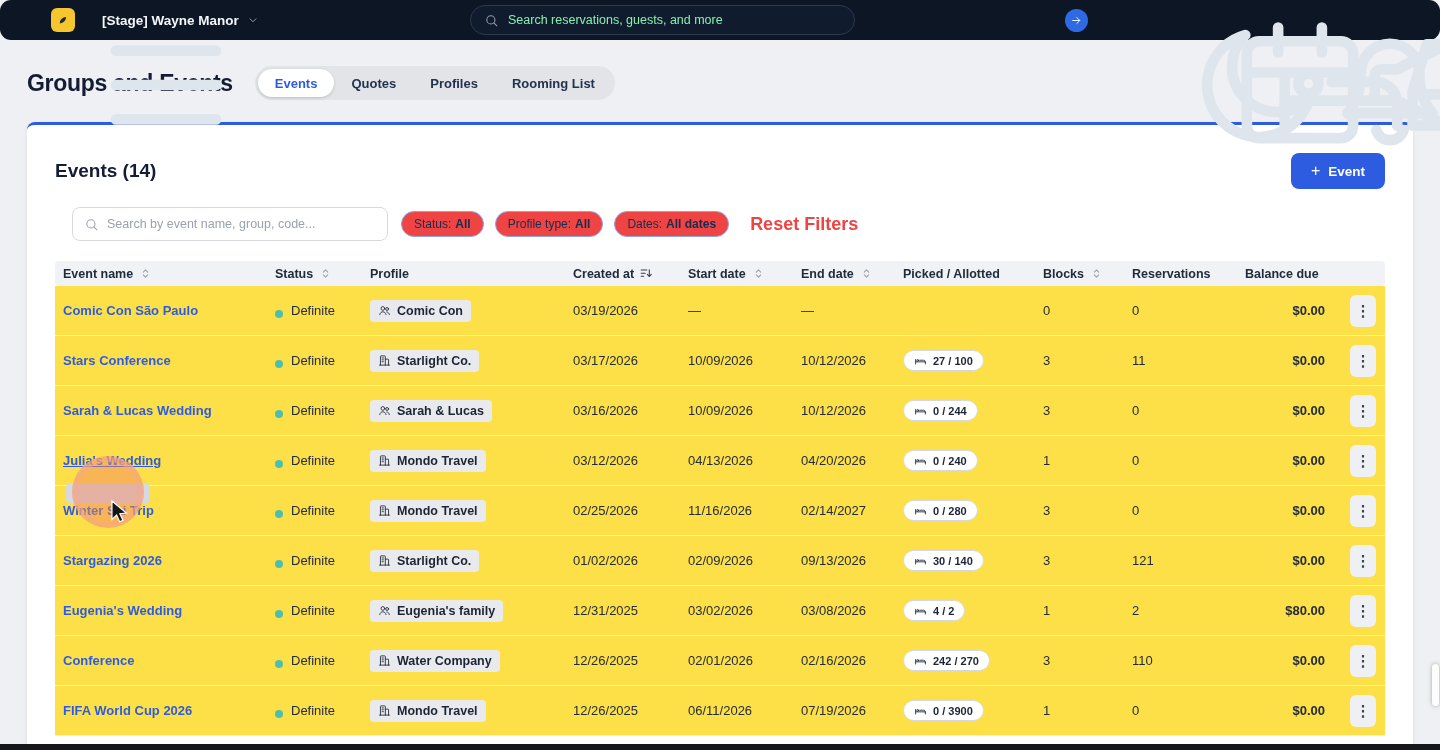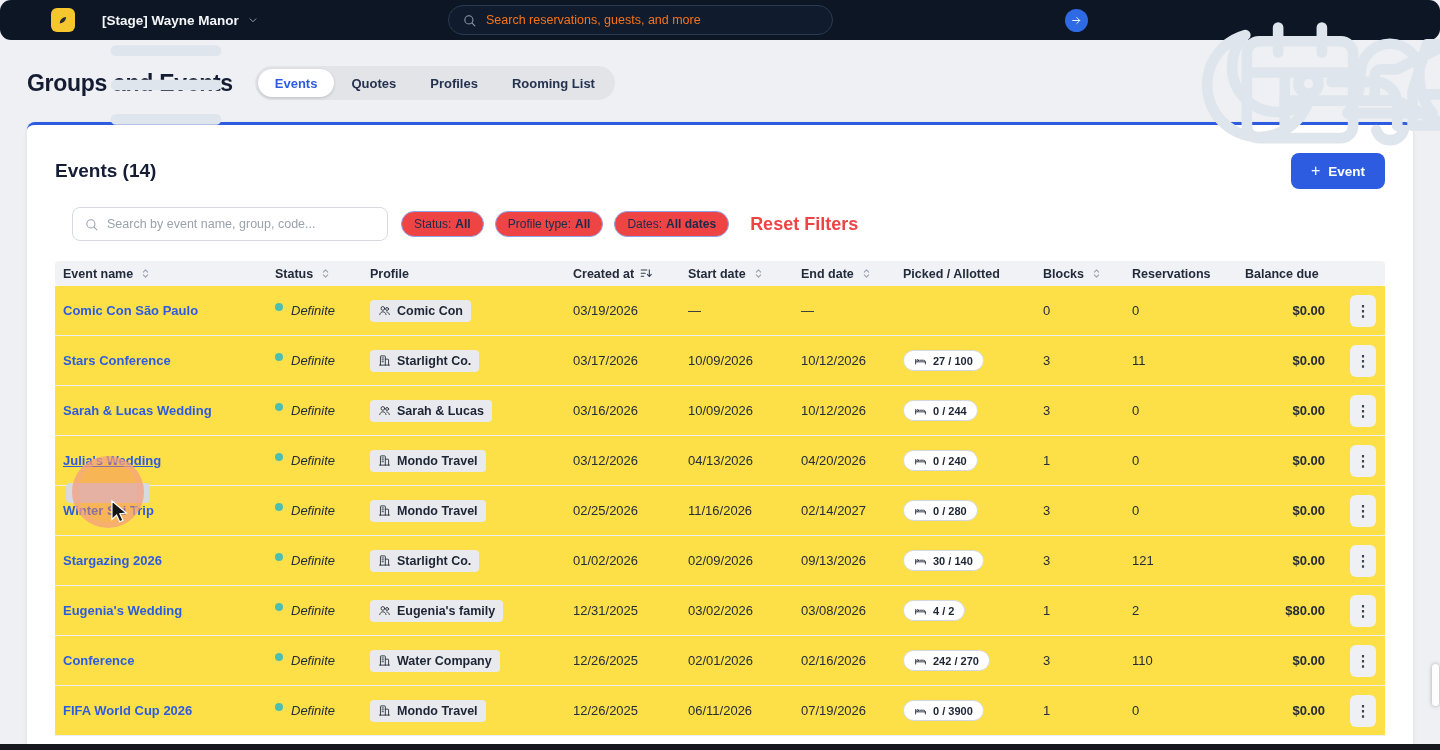--- a/index.html
+++ b/index.html
@@ -17,24 +17,24 @@
   .topbar {
     height:40px; flex:0 0 40px; background:#0d1624; display:flex; align-items:center;
     padding:5px 16px; position:relative; color:#e7ebf1; z-index:10;border-radius:11px;
   }
   .tb-left { display:flex; align-items:center; gap:15px; }
   .tb-iconbtn { width:20px; height:20px; color:#dfe5ec; cursor:pointer; background:none; border:none; }
   .logo { width:24px; height:24px; border-radius:6px; background:#f6c62e; display:flex; align-items:center; justify-content:center; }
   .property { display:flex; align-items:center; gap:7px; margin-left:12px; font-size:13.5px; font-weight:700; color:#f4f6f9; cursor:pointer; }
   .property .chev { width:14px; height:14px; color:#93a0b2; }
   .tb-search {
-    position:absolute; left:448px; top:5px; width:385px; height:30px;
+    position:absolute; left:470px; top:5px; width:385px; height:30px;
     background:#101c2e; border:1px solid #2b3a52; border-radius:15px;
     display:flex; align-items:center; gap:9px; padding:0 13px;
-    color:#f97316; font-size:12.5px; cursor:text;
+    color:#86efac; font-size:12.5px; cursor:text;
   }
   .tb-search .sic { width:15px; height:15px; color:#8d9cb1; }
   .tb-right { margin-left:auto; display:flex; align-items:center; gap:21px; }
   .go-btn { width:23px; height:23px; border-radius:50%; background:#2e6ae4; border:none; color:#fff;
     display:flex; align-items:center; justify-content:center; cursor:pointer; }
   .go-btn svg { width:13px; height:13px; }
   .tb-right .sep-gap { margin-left:8px; }
 
   
   .page-head { display:flex; align-items:center; gap:22px; padding:26px 27px 22px; flex:0 0 auto; }
@@ -77,21 +77,21 @@
     align-items:center;
   }
   .thead { height:25px; background:#f1f2f5; border-radius:4px; font-size:12.5px; font-weight:700; color:#222b3b; }
   .th { display:flex; align-items:center; gap:5px; padding-left:8px; white-space:nowrap; }
   .sort { width:15px; height:15px; color:#9aa1ac; cursor:pointer; flex:0 0 auto; }
   .sort.active { color:#343c4b; }
   .tr { height:50px; border-bottom:1px solid #edeff2; font-size:13px; color:#242c3a; cursor:pointer; background:#fde047; }
   .td { padding-left:8px; white-space:nowrap; }
   .evlink { color:#2e5ce0; font-weight:700; text-decoration:none; font-size:13px; }
   .tr.hovered .evlink { text-decoration:underline; }
-  .c-status { display:flex; align-items:flex-start; gap:8px;font-style:italic; }
+  .c-status { display:flex; align-items:flex-end; gap:8px; }
   .dot { width:8px; height:8px; border-radius:50%; background:#4ebfae; flex:0 0 auto; }
   .chip { display:inline-flex; align-items:center; gap:6px; background:#e8eaee; border-radius:4px;
     padding:4px 8px; font-size:12.5px; font-weight:700; color:#1d2433; }
   .chip .chip-ic { width:13px; height:13px; color:#2a313e; display:none; }
   .chip.type-group .ic-group { display:block; }
   .chip.type-company .ic-company { display:block; }
   .picked-pill { display:inline-flex; align-items:center; gap:6px; border:1px solid #d5d9df; border-radius:12px;
     padding:3px 10px; font-size:11px; font-weight:700; color:#1d2433; background:#fff; }
   .picked-pill .bed-ic { width:13px; height:13px; color:#2a313e; }
   .c-balance { text-align:right; padding-right:16px; font-weight:600; }

